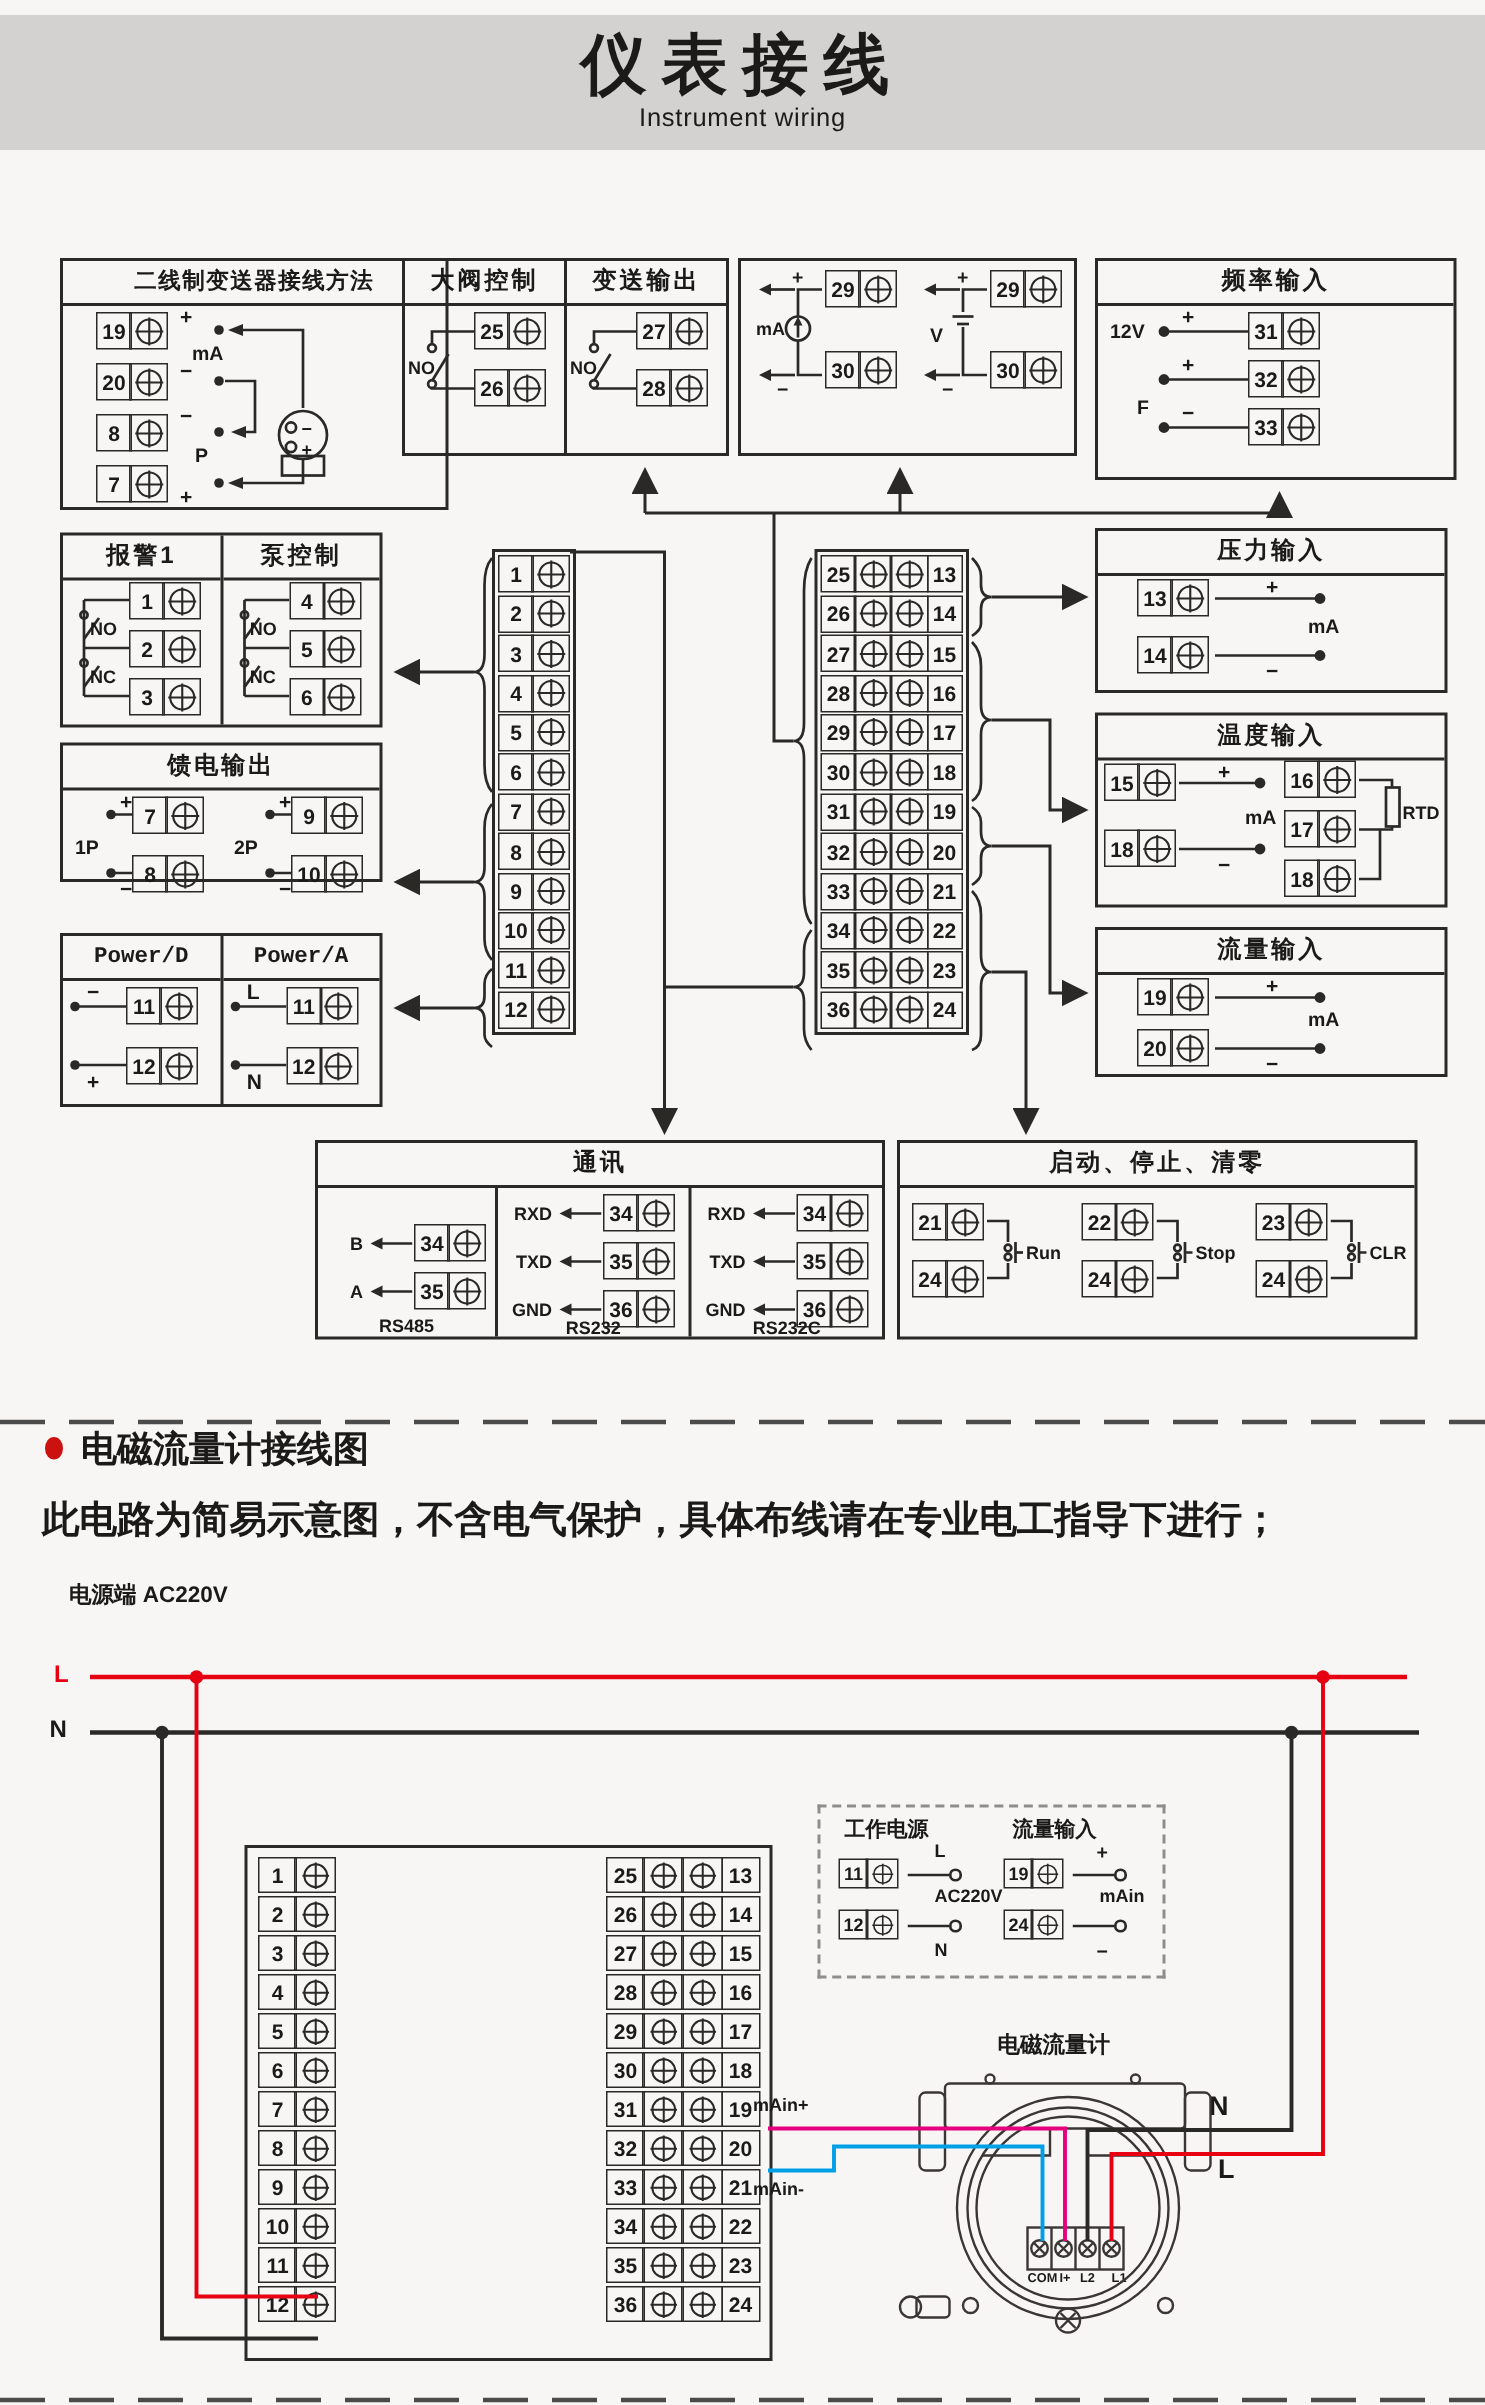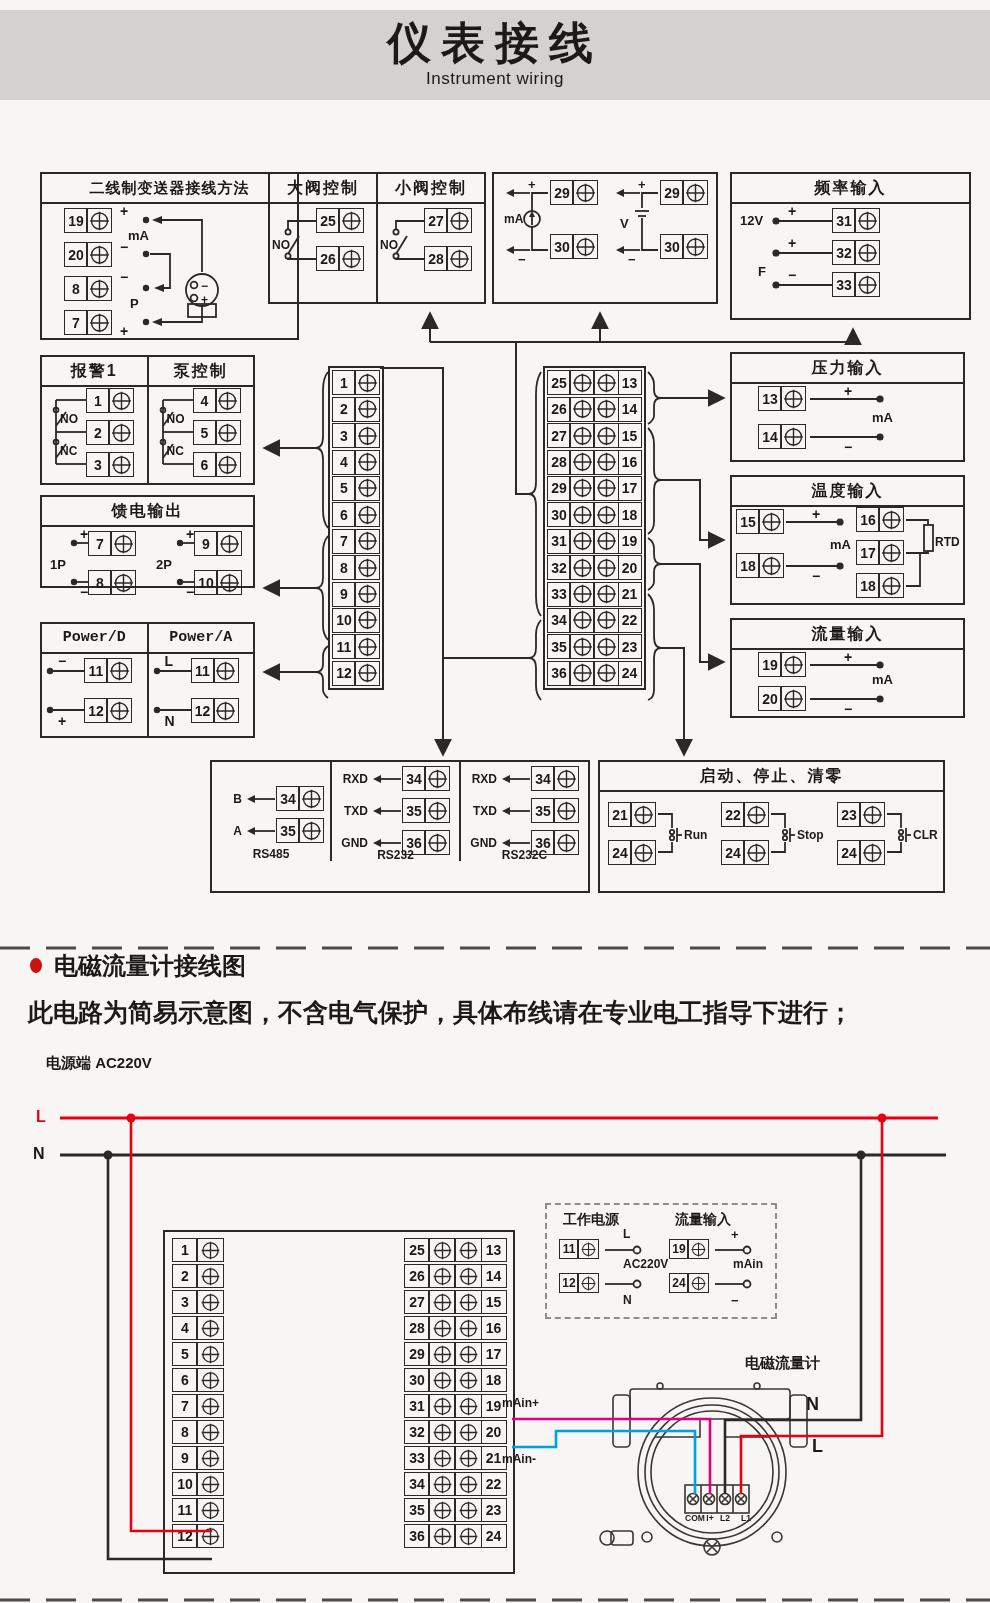--- a/index.html
+++ b/index.html
@@ -140,21 +140,21 @@
             <span class="screw">
               <svg viewBox="0 0 24 24">
                 <circle cx="12" cy="12" r="9.6"></circle>
                 <path d="M12 .8v22.4M.8 12h22.4"></path>
               </svg>
             </span>
           </span>
     </div>
   </div>
   <div class="col">
-    <div class="bt">小阀控制</div>
+    <div class="bt">变送输出</div>
     <div class="bd" style="height:97px">
       <span class="lab" style="left:2px;top:34px;font-size:12px">NO</span>
       <svg class="deco" style="left:0;top:0;width:46px;height:97px">
         <path d="M46,17 H18 V25"></path>
             <circle cx="18" cy="28" r="2.6"></circle>
         <path d="M18,50 L29,32"></path>
             <circle cx="18" cy="52" r="2.6"></circle>
             <path d="M46,55 H18 V54"></path>
       </svg>
       <span class="tcell" style="left:46px;top:4px">
@@ -641,20 +641,21 @@
       <path d="M78,49 H148"></path>
         <circle cx="148" cy="49" r="3.6" class="fl"></circle>
     </svg>
     <span class="sign" style="left:112px;top:0">+</span>
     <span class="sign" style="left:112px;top:52px">−</span>
     <span class="lab" style="left:140px;top:22px;font-size:13px">mA</span>
   </div>
 </div>
 
 <div class="box" style="left:210px;top:760px;width:380px;height:133px">
+  <div class="bt">通讯</div>
   <div class="cols2" style="height:99px">
     <div class="col" style="flex:0 0 118px">
       <span class="lab" style="left:4px;top:30px;width:26px;text-align:right;font-size:12px">B</span>
       <svg class="aL abs" style="left:33px;top:31px">
           <path d="M30,6 H8"></path>
           <path d="M10,2 L2,6 L10,10 Z" class="fl"></path>
         </svg>
       <span class="tcell" style="left:64px;top:24px">
           <span class="tnum">34</span>
           <span class="screw">
@@ -1539,21 +1540,21 @@
       <circle cx="32" cy="7" r="3.5"></circle>
     </svg>
   <span class="lab" style="left:184px;top:88px;font-size:13px">−</span>
 </div>
 
 <span class="lab" style="left:502px;top:1396px;font-size:12px">mAin+</span>
 <span class="lab" style="left:502px;top:1452px;font-size:12px">mAin-</span>
 <span class="lab" style="left:806px;top:1394px;font-size:18px">N</span>
 <span class="lab" style="left:812px;top:1436px;font-size:18px">L</span>
 
-<div class="lab" style="left:585px;top:1354px;width:235px;text-align:right;font-size:15px">电磁流量计</div>
+<div class="lab" style="left:585px;top:1354px;width:235px;text-align:center;font-size:15px">电磁流量计</div>
 <svg id="fm">
   <rect x="45" y="14" width="160" height="30" rx="3"></rect>
   <circle cx="75" cy="11" r="3"></circle>
     <circle cx="172" cy="11" r="3"></circle>
   <rect x="28" y="20" width="17" height="52" rx="4"></rect>
     <rect x="205" y="20" width="17" height="52" rx="4"></rect>
   <circle cx="127" cy="97" r="74"></circle>
     <circle cx="127" cy="97" r="67"></circle>
     <circle cx="127" cy="97" r="61"></circle>
   <path d="M115,44 V62 H70"></path>

